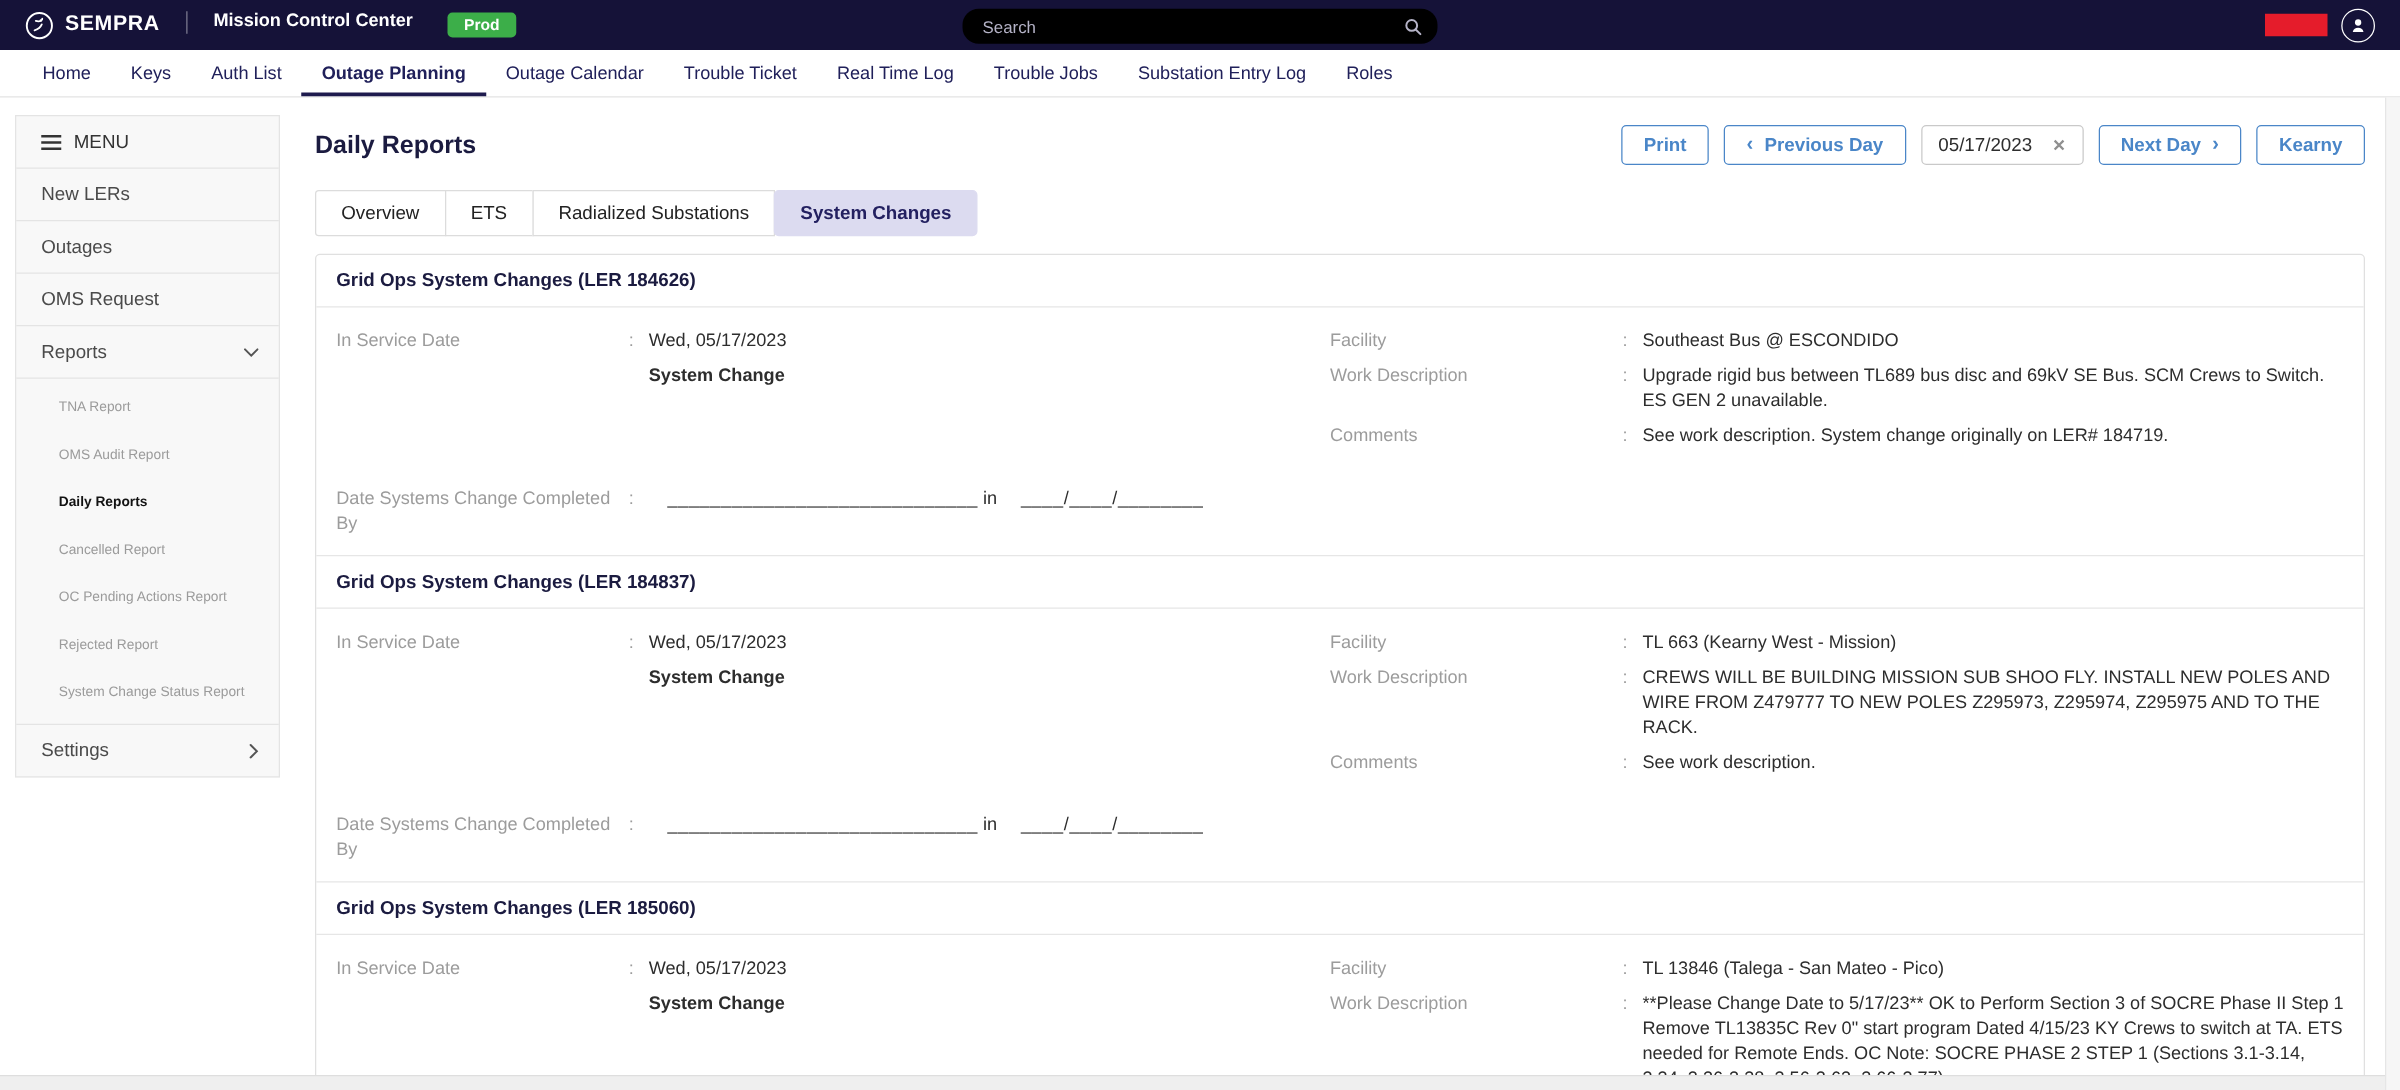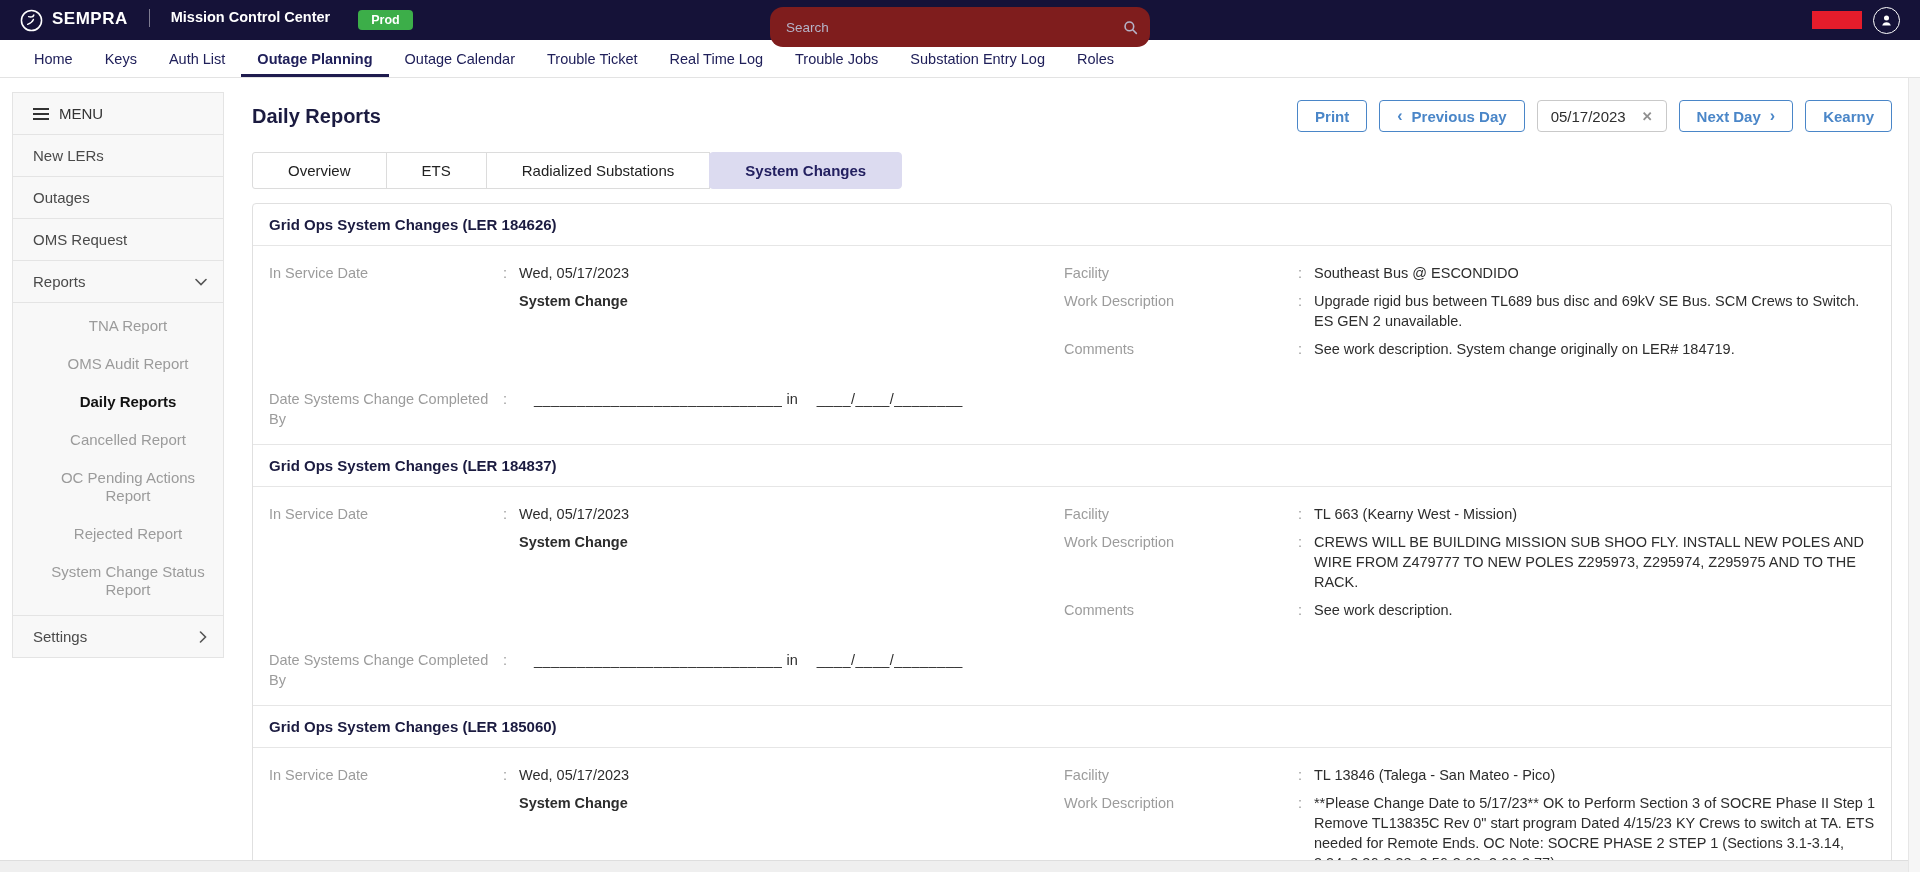--- a/index.html
+++ b/index.html
@@ -15,21 +15,21 @@
   .brand-icon { width: 23px; height: 23px; }
   .brand-name { font-size: 17px; font-weight: bold; letter-spacing: .5px; }
   .brand-divider { width: 1px; height: 18px; background: rgba(255,255,255,.45); margin: 0 12px; }
   .app-title { font-size: 14.5px; font-weight: bold; }
   .prod-badge {
     margin-left: 28px; background: #3cae49; color: #fff; font-size: 12.5px;
     font-weight: bold; padding: 4px 13px; border-radius: 4px; line-height: 1;
   }
   .searchbox {
     position: absolute; left: 50%; transform: translateX(-50%); top: 7px;
-    width: 380px; height: 40px; background: #7f1d1d; border-radius: 13px;
+    width: 380px; height: 28px; background: #000000; border-radius: 13px;
     display: flex; align-items: center; padding: 0 12px 0 16px;
   }
   .searchbox input {
     flex: 1; background: transparent; border: none; outline: none;
     color: #d6d4e4; font-size: 13.5px; font-family: "Liberation Sans", sans-serif;
   }
   .searchbox input::placeholder { color: #b5b3c7; }
   .search-icon-svg { width: 15px; height: 15px; flex: none; }
   .topbar-right { margin-left: auto; display: flex; align-items: center; gap: 11px; }
   .redaction-block { width: 50px; height: 18px; background: #e51c2b; }
@@ -61,22 +61,22 @@
     display: flex; align-items: center; justify-content: space-between;
     padding: 12px 16px 12px 20px; border-bottom: 1px solid #e4e4e4; cursor: pointer;
   }
   .side-row:last-child { border-bottom: none; }
   .menu-row { gap: 10px; justify-content: flex-start; color: #333; }
   .hamburger { width: 16px; height: 12px; display: inline-block; position: relative; flex: none; }
   .hamburger span { position: absolute; left: 0; width: 16px; height: 2px; background: #333; }
   .hamburger span:nth-child(1) { top: 0; } .hamburger span:nth-child(2) { top: 5px; } .hamburger span:nth-child(3) { top: 10px; }
   .sub-list { border-bottom: 1px solid #e4e4e4; padding: 4px 0 6px; }
   .sub-item {
-    padding: 10px 14px 10px 34px; color: #9b9b9b; font-size: 15px;
-    line-height: 18px; cursor: pointer; text-align: center;
+    padding: 10px 14px 10px 34px; color: #9b9b9b; font-size: 11px;
+    line-height: 18px; cursor: pointer;
   }
   .sub-item.active { color: #121212; font-weight: bold; }
   .chev { flex: none; }
 
   
   .content { flex: 1; padding: 22px 28px 0 28px; min-width: 0; }
   .title-row { display: flex; justify-content: space-between; align-items: center; margin-bottom: 20px; }
   .page-title { font-size: 20px; font-weight: bold; color: #1b1b40; }
   .toolbar { display: flex; align-items: center; gap: 12px; }
   .btn {
@@ -87,21 +87,21 @@
   }
   .btn .bchev { font-size: 16px; font-weight: bold; line-height: 1; }
   .date-box {
     border: 1px solid #c9c9c9; border-radius: 4px; height: 32px; padding: 0 13px;
     display: flex; align-items: center; gap: 16px; color: #2e2e2e; font-size: 15px; background: #fff;
   }
   .date-clear { color: #8f8f8f; font-weight: bold; font-size: 13px; cursor: pointer; }
 
   .tabs { display: flex; margin-bottom: 14px; }
   .tab {
-    border: 1px solid #dcdcdc; background: #fff; padding: 0 35px; height: 37px;
+    border: 1px solid #dcdcdc; background: #fff; padding: 0 20px; height: 37px;
     display: flex; align-items: center; font-size: 15px; color: #222;
     margin-left: -1px; cursor: pointer;
   }
   .tab:first-child { margin-left: 0; border-radius: 3px 0 0 3px; }
   .tab.active {
     background: #dcdbf0; border-color: #dcdbf0; border-radius: 4px;
     font-weight: bold; color: #232060; position: relative; z-index: 1;
   }
 
   .card { border: 1px solid #e0e0e0; border-radius: 4px; background: #fff; }

